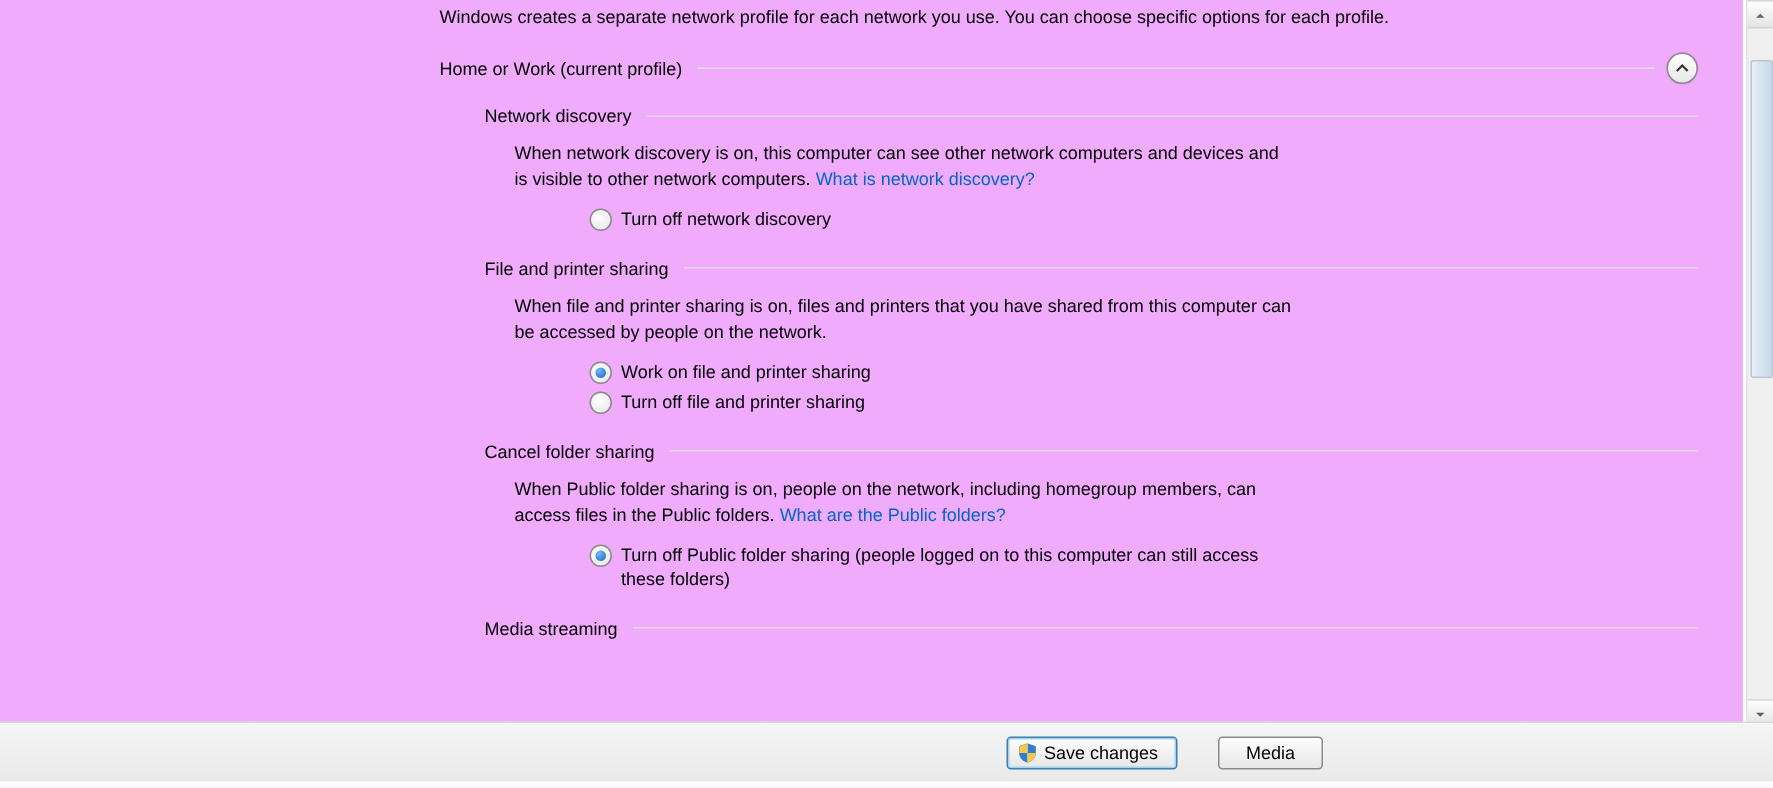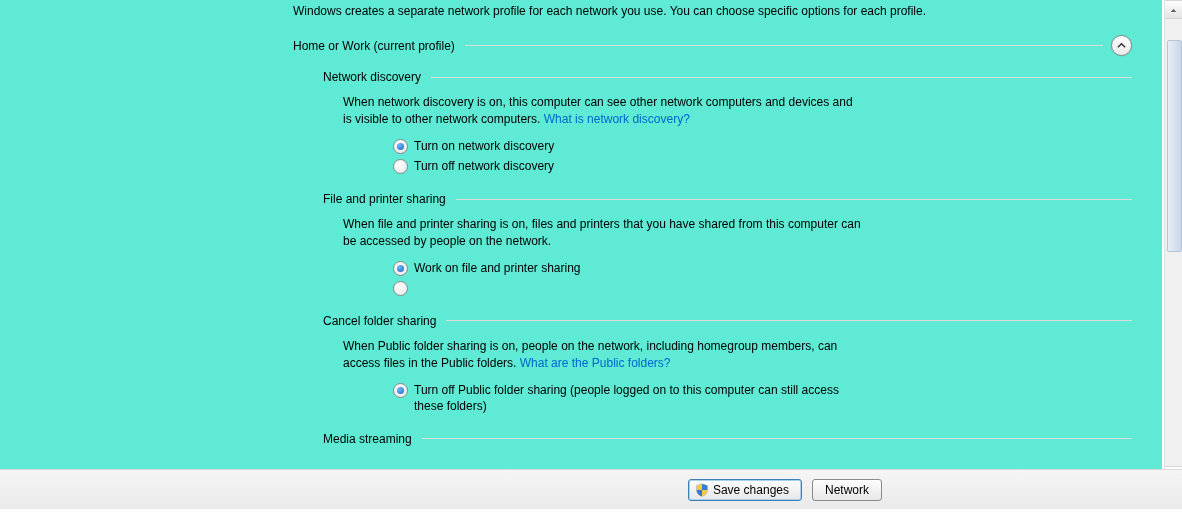--- a/index.html
+++ b/index.html
@@ -18,21 +18,21 @@
     width: 1182px;
     height: 525px;
   }
   .content-scroll {
     position: absolute;
     left: 0;
     top: 0;
     width: 1162px;   
     height: 485px;   
     overflow: hidden;
-    background: #5eead4;
+    background: #f0abfc;
   }
   .content-inner {
     position: relative;
     padding-left: 293px;
     padding-right: 30px;
     padding-top: 0;
   }
   .intro {
     width: 770px;
     line-height: 1.35;
@@ -126,31 +126,31 @@
     background: radial-gradient(circle at 35% 30%, #6fb7ff, #1e66b8);
   }
   .radio-label {
     line-height: 1.35;
   }
 
   
   .button-bar {
     position: absolute;
     left: 0;
-    bottom: 16px;
+    bottom: 4px;
     width: 1182px;
     height: 40px;
     border-top: 1px solid #d9d9d9;
     background: linear-gradient(#f5f5f5, #eaeaea);
     display: flex;
     justify-content: flex-end;
     align-items: center;
     padding-right: 300px;
     box-sizing: border-box;
-    gap: 10px;
+    gap: 27px;
   }
   .btn {
     height: 22px;
     min-width: 70px;
     border: 1px solid #8a8a8a;
     border-radius: 3px;
     background: linear-gradient(#fdfdfd, #e7e7e7);
     font-family: inherit;
     font-size: 12px;
     display: inline-flex;
@@ -234,24 +234,20 @@
         <div class="section-head">
           <span class="section-title">Network discovery</span>
           <span class="section-rule"></span>
         </div>
         <div class="section-body">
           <div class="section-desc">
             <span>When network discovery is on, this computer can see other network computers and devices and is visible to other network computers. </span><a class="link">What is network discovery?</a>
           </div>
           <div class="radio-group">
             <div class="radio-row">
-              <span class="radio checked"></span>
-              <span class="radio-label">Turn on network discovery</span>
-            </div>
-            <div class="radio-row">
               <span class="radio"></span>
               <span class="radio-label">Turn off network discovery</span>
             </div>
           </div>
         </div>
       </div>
 
       <div class="section">
         <div class="section-head">
           <span class="section-title">File and printer sharing</span>
@@ -259,20 +255,21 @@
         </div>
         <div class="section-body">
           <div class="section-desc">When file and printer sharing is on, files and printers that you have shared from this computer can be accessed by people on the network.</div>
           <div class="radio-group">
             <div class="radio-row">
               <span class="radio checked"></span>
               <span class="radio-label">Work on file and printer sharing</span>
             </div>
             <div class="radio-row">
               <span class="radio"></span>
+              <span class="radio-label">Turn off file and printer sharing</span>
             </div>
           </div>
         </div>
       </div>
 
       <div class="section">
         <div class="section-head">
           <span class="section-title">Cancel folder sharing</span>
           <span class="section-rule"></span>
         </div>
@@ -320,17 +317,17 @@
           <path d="M8 1 L14 3 V8 C14 12 11 14.5 8 15 C5 14.5 2 12 2 8 V3 Z" fill="#fff" stroke="#555" stroke-width="0.5"></path>
           <path d="M8 1 L14 3 V8 H8 Z" fill="#2e7cd6"></path>
           <path d="M8 1 L2 3 V8 H8 Z" fill="#f7c846"></path>
           <path d="M2 8 H8 V15 C5 14.5 2 12 2 8 Z" fill="#2e7cd6"></path>
           <path d="M14 8 H8 V15 C11 14.5 14 12 14 8 Z" fill="#f7c846"></path>
         </svg>
       </span>
       <span>Save changes</span>
     </button>
     <button class="btn">
-      <span>Network</span>
+      <span>Media</span>
     </button>
   </div>
 
 </div>
 
 </body></html>

